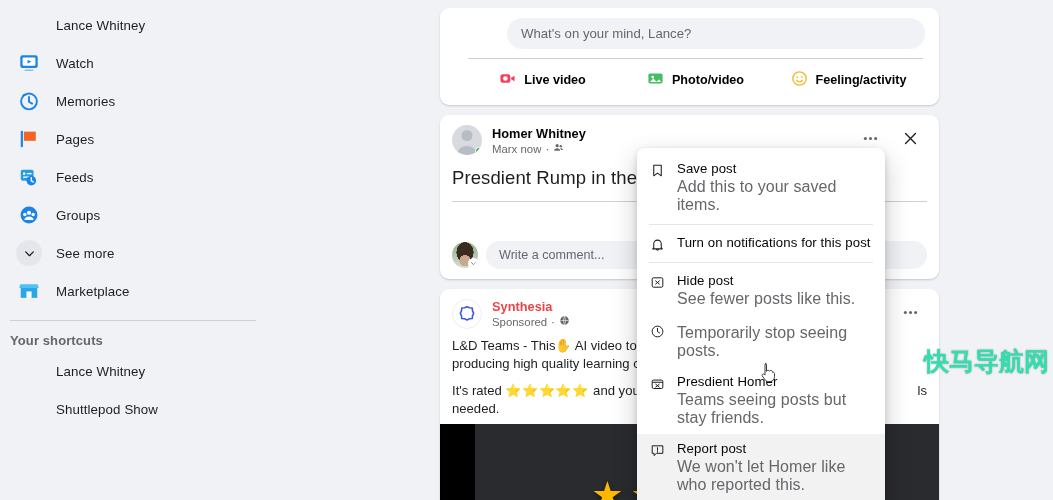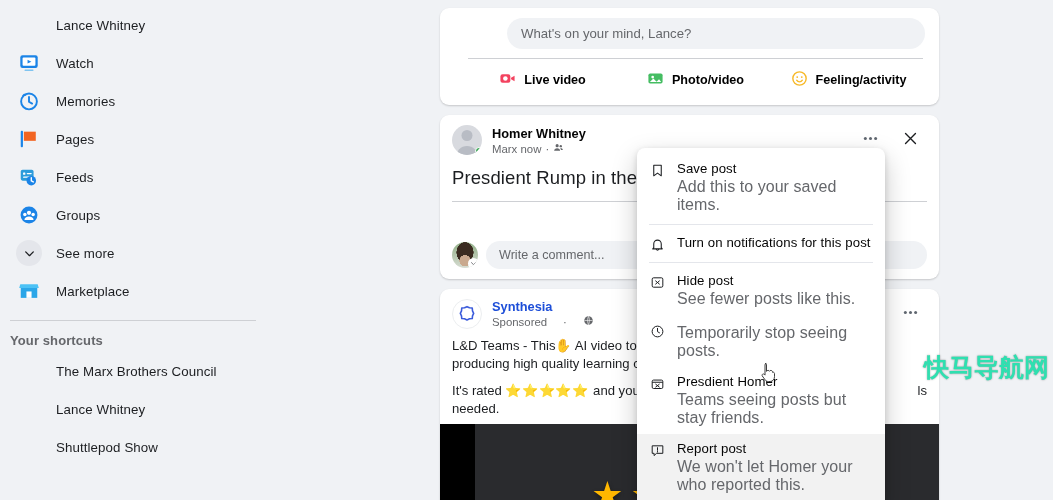--- a/index.html
+++ b/index.html
@@ -141,22 +141,22 @@
   }
 
   
   .ad { margin-top: 10px; overflow: hidden; }
   .ad-head { display: flex; align-items: flex-start; padding: 10px 12px 0 12px; }
   .ad-logo {
     width: 30px; height: 30px; border-radius: 50%; flex: 0 0 30px;
     background: #fff; border: 1px solid #eceef0; display: flex; align-items: center; justify-content: center;
   }
   .ad-who { margin-left: 10px; }
-  .ad-name { font-size: 12.8px; font-weight: 700; color: #1d4ed8; }
-  .ad-meta { font-size: 11.4px; color: #65676b; display: flex; align-items: center; gap: 16px; margin-top: 1px; }
+  .ad-name { font-size: 12.8px; font-weight: 700; color: #ef4444; }
+  .ad-meta { font-size: 11.4px; color: #65676b; display: flex; align-items: center; gap: 4px; margin-top: 1px; }
   .ad-body { padding: 8px 12px 6px 12px; font-size: 13.1px; color: #1c1e21; line-height: 1.38; }
   .ad-body p + p { margin-top: 9px; }
   .stars-inline { letter-spacing: .5px; color: #f5b800; }
   .ad-video {
     height: 118px; background: #000; position: relative; overflow: hidden;
   }
   .ad-video-inner {
     position: absolute; left: 35px; right: 0; top: 0; bottom: 0;
     background: #2a2b2e;
   }
@@ -180,21 +180,21 @@
   .mi-sub { font-size: 16px; color: #65676b; margin-top: 2px; letter-spacing: .05px; }
   .mi-sep { height: 1px; background: #e4e6eb; margin: 3px 12px; }
 
   .cursor {
     position: absolute; left: 761px; top: 362px; width: 15px; height: 21px; z-index: 90;
     pointer-events: none;
   }
 
   
   .watermark {
-    position: absolute; right: 4px; bottom: 0; z-index: 95;
+    position: absolute; right: 4px; bottom: 6px; z-index: 95;
     font-size: 25px; font-weight: 700; color: #2ee0b0;
     font-family: "DejaVu Sans", sans-serif;
     text-shadow: 0 0 2px rgba(0,0,0,.4);
     letter-spacing: 0px;
   }
 </style>
 </head>
 <body>
 
 <div id="app">
@@ -284,24 +284,20 @@
           <rect x="9.2" y="12.5" width="5.6" height="7" fill="#fff"></rect>
         </svg>
       </span>
       <span class="nav-label">Marketplace</span>
     </div>
 
     <div class="divider-line"></div>
 
     <div class="section-title">Your shortcuts</div>
 
-    <div class="nav-item">
-      <span class="thumb-sq"><span class="thumb-marx"></span></span>
-      <span class="nav-label">The Marx Brothers Council</span>
-    </div>
     <div class="nav-item">
       <span class="avatar-sm"><span class="face-lance2"></span></span>
       <span class="nav-label">Lance Whitney</span>
     </div>
     <div class="nav-item">
       <span class="thumb-sq"><span class="thumb-shuttle"></span></span>
       <span class="nav-label">Shuttlepod Show</span>
     </div>
   </div>
 
@@ -530,21 +526,21 @@
 
     <div class="mi hovered">
       <span class="mi-icon">
         <svg width="15" height="15" viewBox="0 0 24 24" fill="none" stroke="#1c1e21" stroke-width="1.6">
           <path d="M3.5 4.5h17v12h-10l-4 3.6v-3.6h-3z" stroke-linejoin="round"></path>
           <path d="M12 7.5v4.2M12 13.6v.9" stroke-linecap="round"></path>
         </svg>
       </span>
       <span>
         <div class="mi-title">Report post</div>
-        <div class="mi-sub">We won't let Homer your who reported this.</div>
+        <div class="mi-sub">We won't let Homer like who reported this.</div>
       </span>
     </div>
   </div>
 
   <div class="cursor">
     <svg width="15" height="21" viewBox="0 0 15 21">
       <path d="M4.2 1.5c.8 0 1.3.6 1.3 1.3v6.6c.3-.6.9-1 1.6-1 .6 0 1.1.3 1.4.8.3-.5.8-.8 1.4-.8.9 0 1.6.7 1.6 1.6v.3c.5-.3 1.2-.2 1.6.3.3.3.4.7.4 1.1v3c0 2.6-1.8 4.8-4.4 4.8H7.3c-1.3 0-2.5-.6-3.2-1.7L1.3 14c-.4-.6-.3-1.4.3-1.8.6-.4 1.3-.3 1.8.2l.6.7V2.8c0-.7.5-1.3 1.2-1.3z" fill="#fff" stroke="#3d3d3d" stroke-width="1"></path>
     </svg>
   </div>
 

